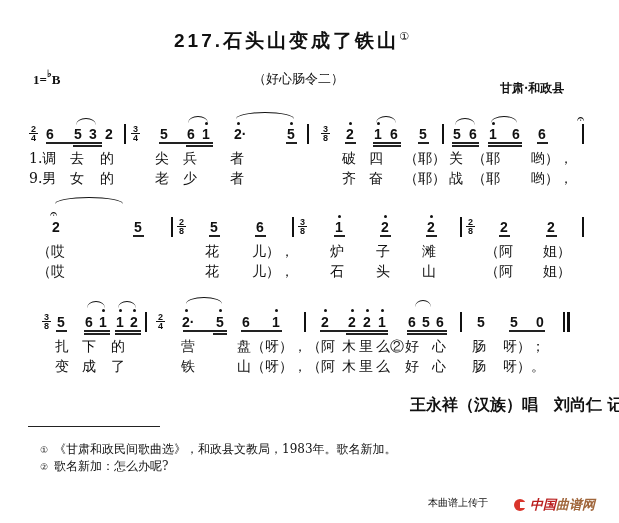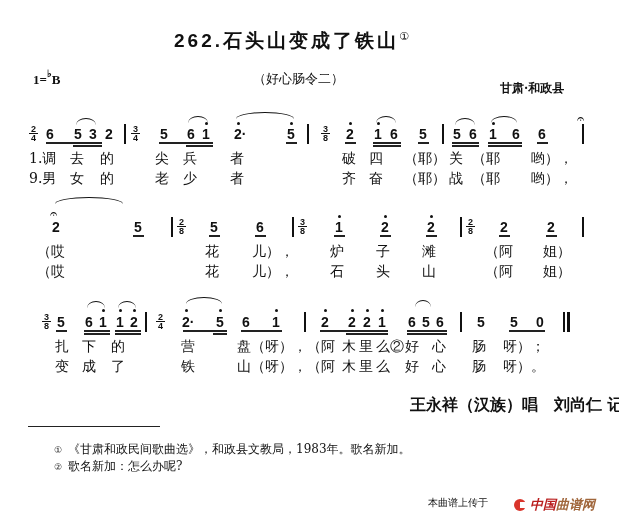--- a/index.html
+++ b/index.html
@@ -18,34 +18,34 @@
         font-family:"Liberation Sans",sans-serif; }
   .ts span { display:block; }
   .ts .top { border-bottom:1.5px solid #111; }
   .bar { position:absolute; width:1.5px; background:#111; height:20px; }
   .ul { position:absolute; height:1.5px; background:#222; }
   .dot { position:absolute; width:3px; height:3px; border-radius:50%; background:#111; }
   .slur { position:absolute; border-top:1.5px solid #111; border-radius:50% 50% 0 0 / 100% 100% 0 0; height:6px; }
   .lyr { position:absolute; font-size:14px; font-family:"DejaVu Serif",serif; line-height:16px; }
   .credit { left:410px; top:395px; font-size:16px; font-weight:bold; font-family:"DejaVu Serif",serif; }
   .rule { position:absolute; left:28px; top:426px; width:132px; height:1px; background:#222; }
-  .fn { position:absolute; left:54px; font-size:12px; font-family:"DejaVu Serif",serif; }
+  .fn { position:absolute; left:40px; font-size:12px; font-family:"DejaVu Serif",serif; }
   .fn .m { font-size:9px; margin-right:6px; }
   .upload { left:428px; top:496px; font-size:10px; font-family:"DejaVu Sans",sans-serif; }
   .logo { position:absolute; left:514px; top:494px; }
   .logo .c { display:inline-block; width:12px; height:12px; border-radius:50%; background:#d9342b; vertical-align:middle; position:relative; }
   .logo .c::after { content:""; position:absolute; left:6px; top:3px; width:6px; height:6px; background:#fff; }
   .logo .t1 { font-size:13px; font-weight:bold; font-style:italic; color:#b91c1c; vertical-align:middle; margin-left:4px; }
   .logo .t2 { font-size:13px; font-weight:bold; font-style:italic; color:#a0663b; vertical-align:middle; }
   .fermata { position:absolute; font-size:13px; line-height:10px; }
 </style>
 </head>
 <body>
 
-<div class="abs title"><span>262.石头山变成了铁山</span><span class="sup">①</span></div>
+<div class="abs title"><span>217.石头山变成了铁山</span><span class="sup">①</span></div>
 <div class="abs key"><span>1=</span><span class="flat">♭</span><span>B</span></div>
 <div class="abs tune">（好心肠令二）</div>
 <div class="abs region">甘肃·和政县</div>
 
 <div>
   <div class="ts" style="left:29px;top:125px;">
       <span class="top">2</span>
       <span>4</span>
     </div>
   <div class="n" style="left:44px;top:127px;">6</div>

